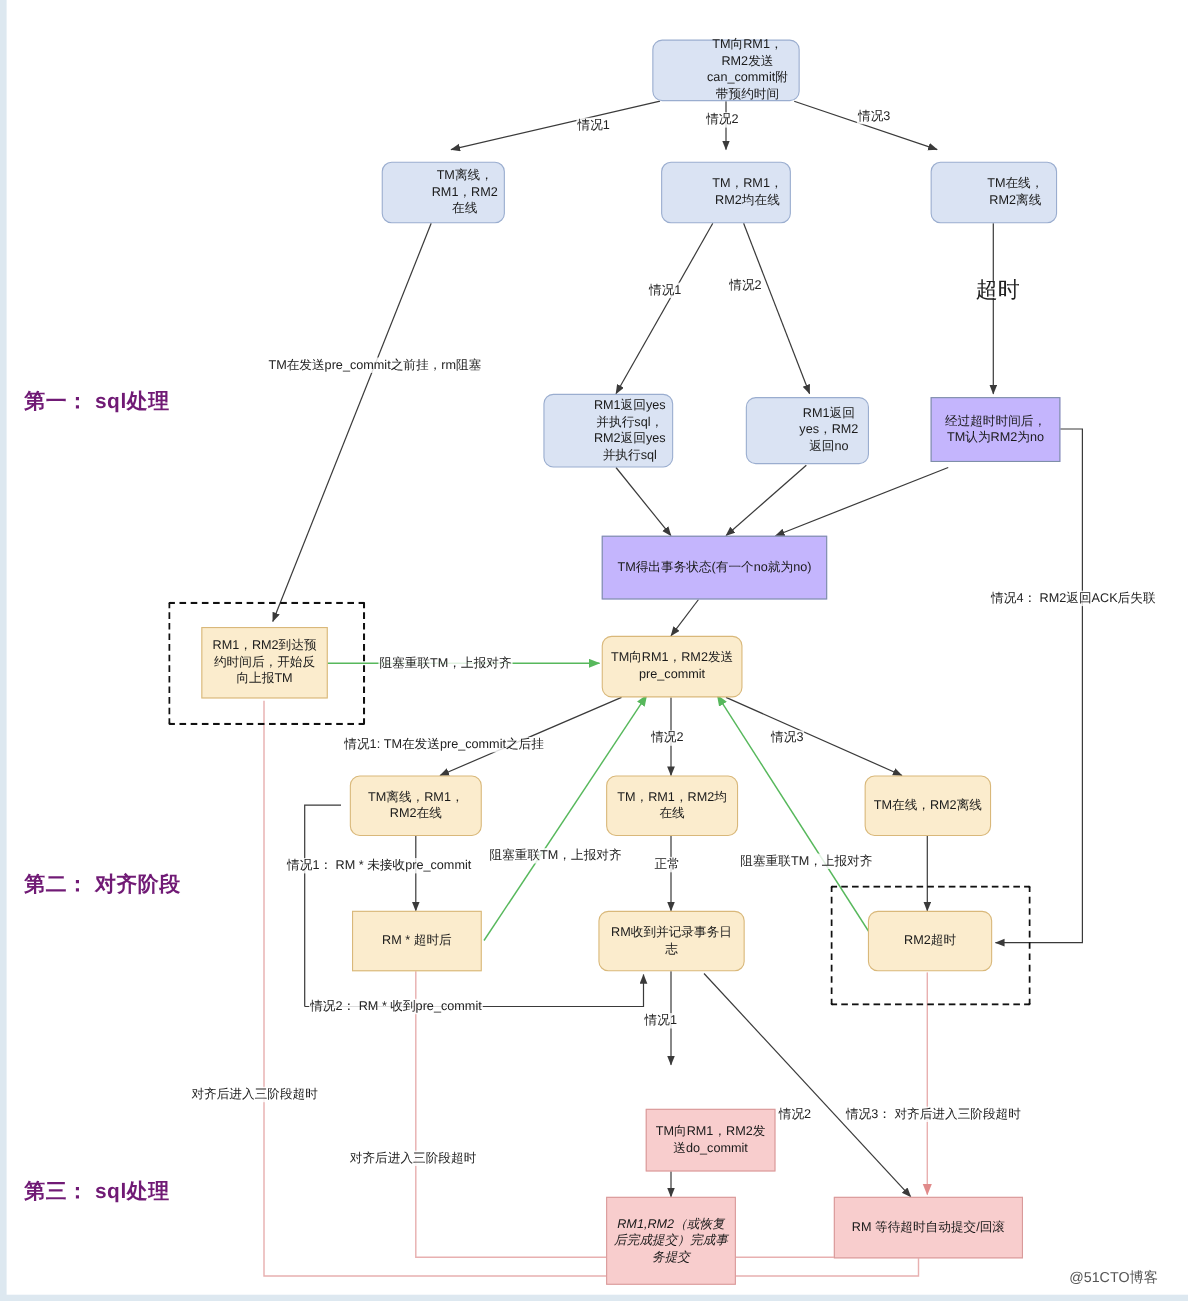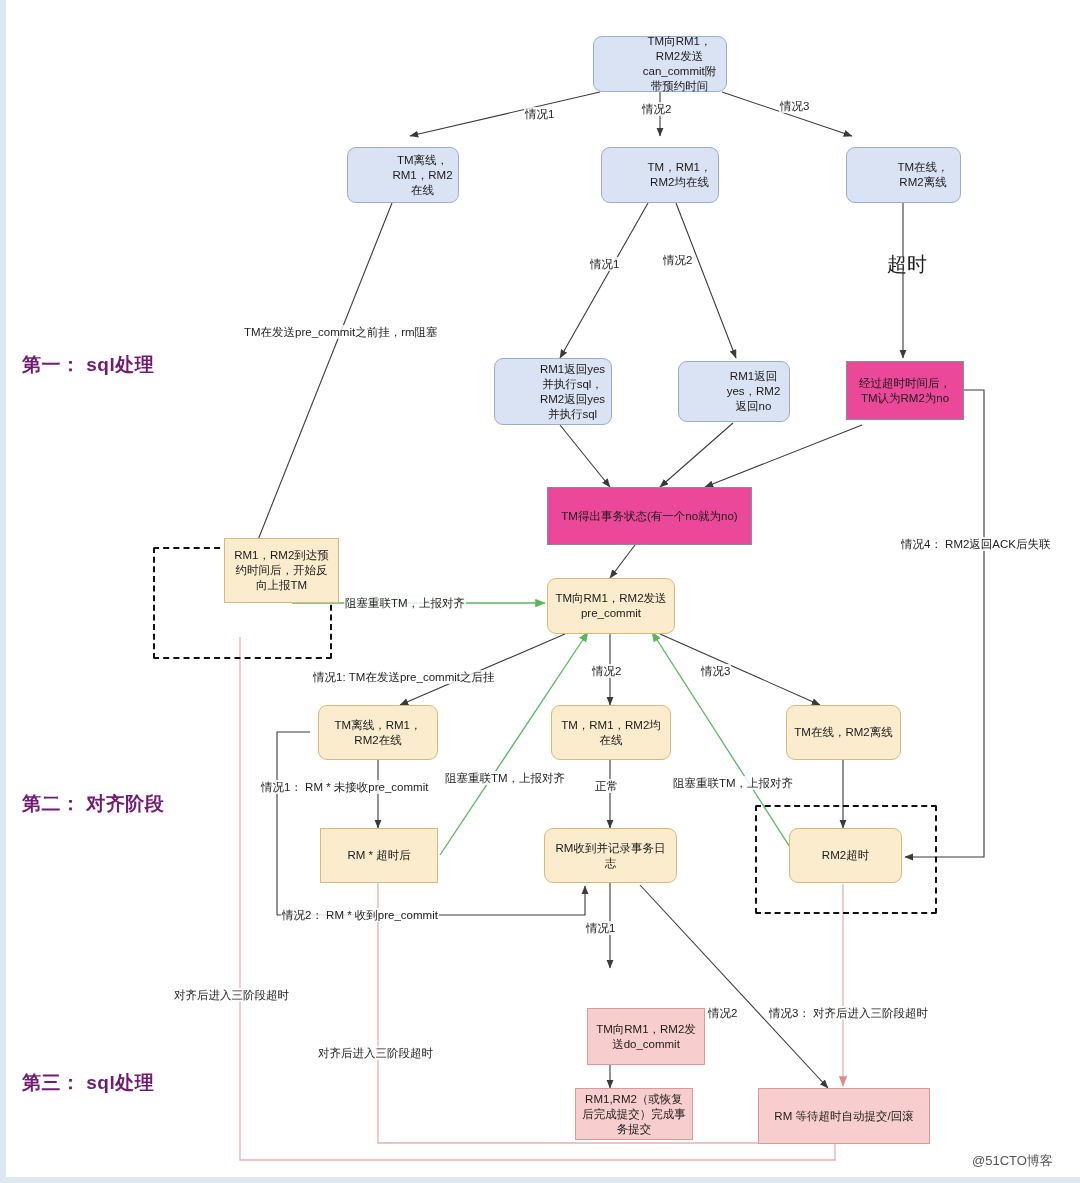--- a/index.html
+++ b/index.html
@@ -6,21 +6,21 @@
   body{font-family:"Liberation Sans","DejaVu Sans",sans-serif;}
   #canvas{position:relative;width:1080px;height:1183px;background:#fff;overflow:hidden;}
   #wires{position:absolute;left:0;top:0;width:1080px;height:1183px;}
   .node{
     position:absolute;box-sizing:border-box;
     display:flex;align-items:center;justify-content:center;text-align:center;
     font-size:11.5px;line-height:15px;color:#1a1a1a;
     padding:3px 5px;
   }
   .blue{background:#dae3f3;border:1px solid #9aadcf;border-radius:9px;padding-left:44px;}
-  .blue-sq{background:#ec4899;border:1px solid #7f8fa8;border-radius:0;}
+  .blue-sq{background:#c4b5fd;border:1px solid #7f8fa8;border-radius:0;}
   .yellow{background:#fbeccd;border:1px solid #d9b87a;border-radius:9px;}
   .yellow-sq{background:#fbeccd;border:1px solid #d9b87a;border-radius:0;}
   .pink{background:#f8cdcd;border:1px solid #d99a9a;border-radius:0;}
   .phase{
     position:absolute;font-size:19px;font-weight:bold;color:#701a75;
     letter-spacing:.5px;white-space:nowrap;
   }
   .elabel{
     position:absolute;font-size:11.5px;color:#222;white-space:nowrap;
     background:rgba(255,255,255,0.82);padding:0 1px;line-height:14px;
@@ -118,33 +118,33 @@
   <div class="node blue" style="left:347px;top:147px;width:112px;height:56px;">TM离线，RM1，RM2在线</div>
   <div class="node blue" style="left:601px;top:147px;width:118px;height:56px;">TM，RM1，RM2均在线</div>
   <div class="node blue" style="left:846px;top:147px;width:115px;height:56px;">TM在线，RM2离线</div>
 
   <div class="node blue" style="left:494px;top:358px;width:118px;height:67px;">RM1返回yes并执行sql，RM2返回yes并执行sql</div>
   <div class="node blue" style="left:678px;top:361px;width:112px;height:61px;">RM1返回yes，RM2返回no</div>
   <div class="node blue-sq" style="left:846px;top:361px;width:118px;height:59px;">经过超时时间后，TM认为RM2为no</div>
 
   <div class="node blue-sq" style="left:547px;top:487px;width:205px;height:58px;">TM得出事务状态(有一个no就为no)</div>
 
-  <div class="node yellow-sq" style="left:183px;top:538px;width:115px;height:65px;margin-left:41px;">RM1，RM2到达预约时间后，开始反向上报TM</div>
+  <div class="node yellow-sq" style="left:183px;top:570px;width:115px;height:65px;">RM1，RM2到达预约时间后，开始反向上报TM</div>
   <div class="node yellow" style="left:547px;top:578px;width:128px;height:56px;">TM向RM1，RM2发送pre_commit</div>
 
   <div class="node yellow" style="left:318px;top:705px;width:120px;height:55px;">TM离线，RM1，RM2在线</div>
   <div class="node yellow" style="left:551px;top:705px;width:120px;height:55px;">TM，RM1，RM2均在线</div>
   <div class="node yellow" style="left:786px;top:705px;width:115px;height:55px;">TM在线，RM2离线</div>
 
   <div class="node yellow-sq" style="left:320px;top:828px;width:118px;height:55px;">RM * 超时后</div>
   <div class="node yellow" style="left:544px;top:828px;width:133px;height:55px;">RM收到并记录事务日志</div>
   <div class="node yellow" style="left:789px;top:828px;width:113px;height:55px;">RM2超时</div>
 
   <div class="node pink" style="left:551px;top:1008px;width:118px;height:57px;margin-left:36px;">TM向RM1，RM2发送do_commit</div>
-  <div class="node pink" style="left:575px;top:1088px;width:118px;height:52px;">RM1,RM2（或恢复后完成提交）完成事务提交</div>
+  <div class="node pink" style="left:551px;top:1088px;width:118px;height:80px;font-style:italic;">RM1,RM2（或恢复后完成提交）完成事务提交</div>
   <div class="node pink" style="left:758px;top:1088px;width:172px;height:56px;">RM 等待超时自动提交/回滚</div>
 
   <div class="elabel" style="left:524px;top:107px;">情况1</div>
   <div class="elabel" style="left:641px;top:102px;">情况2</div>
   <div class="elabel" style="left:779px;top:99px;">情况3</div>
 
   <div class="elabel" style="left:589px;top:257px;">情况1</div>
   <div class="elabel" style="left:662px;top:253px;">情况2</div>
   <div class="elabel" style="left:886px;top:257px;font-size:20px;">超时</div>
 

